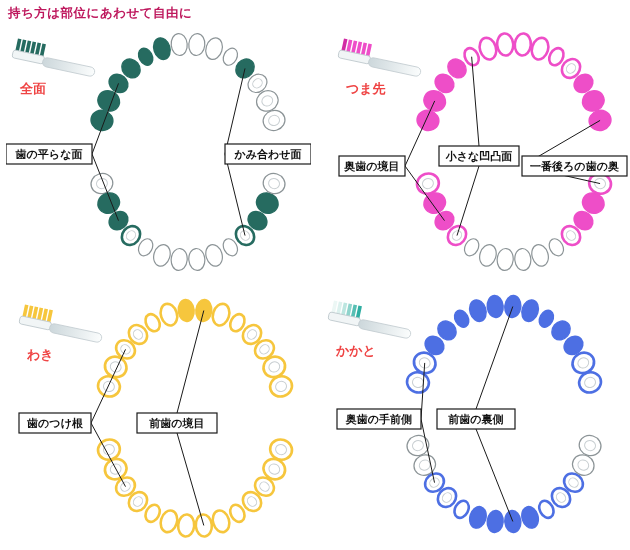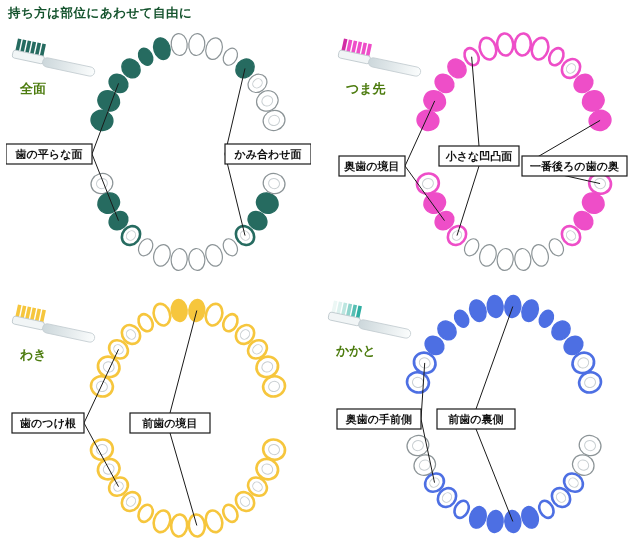--- a/index.html
+++ b/index.html
@@ -1,24 +1,24 @@
 <!DOCTYPE html>
 <html><head>
 <meta charset="utf-8">
 <style>
   html,body{margin:0;padding:0;background:#fff;}
   .page{position:relative;width:630px;height:550px;background:#fff;overflow:hidden;
         font-family:"Liberation Sans","DejaVu Sans",sans-serif;}
-  .title{position:absolute;left:8px;top:5px;font-size:12.5px;font-weight:bold;color:#14532d;letter-spacing:.5px;}
+  .title{position:absolute;left:8px;top:5px;font-size:12.5px;font-weight:bold;color:#be185d;letter-spacing:.5px;}
   .panel{position:absolute;width:305px;height:258px;}
   .panel:nth-of-type(1){left:6px;top:24px;}
   .panel:nth-of-type(2){left:332px;top:24px;text-align:right;}
-  .panel:nth-of-type(3){left:6px;top:290px;}
+  .panel:nth-of-type(3){left:13px;top:290px;}
   .panel:nth-of-type(4){left:322px;top:286px;}
-  .grip-label{position:absolute;left:14px;top:56px;font-size:13px;font-weight:bold;color:#4d7c0f;z-index:2;}
+  .grip-label{position:absolute;left:14px;top:56px;font-size:13px;font-weight:bold;color:#ef4444;z-index:2;}
   .panel svg{position:absolute;left:0;top:0;}
   svg text{font-family:"Liberation Sans","DejaVu Sans",sans-serif;}
 </style>
 </head>
 <body>
 
 <div class="page">
   <div class="title">持ち方は部位にあわせて自由に</div>
 
   <section class="panel">

